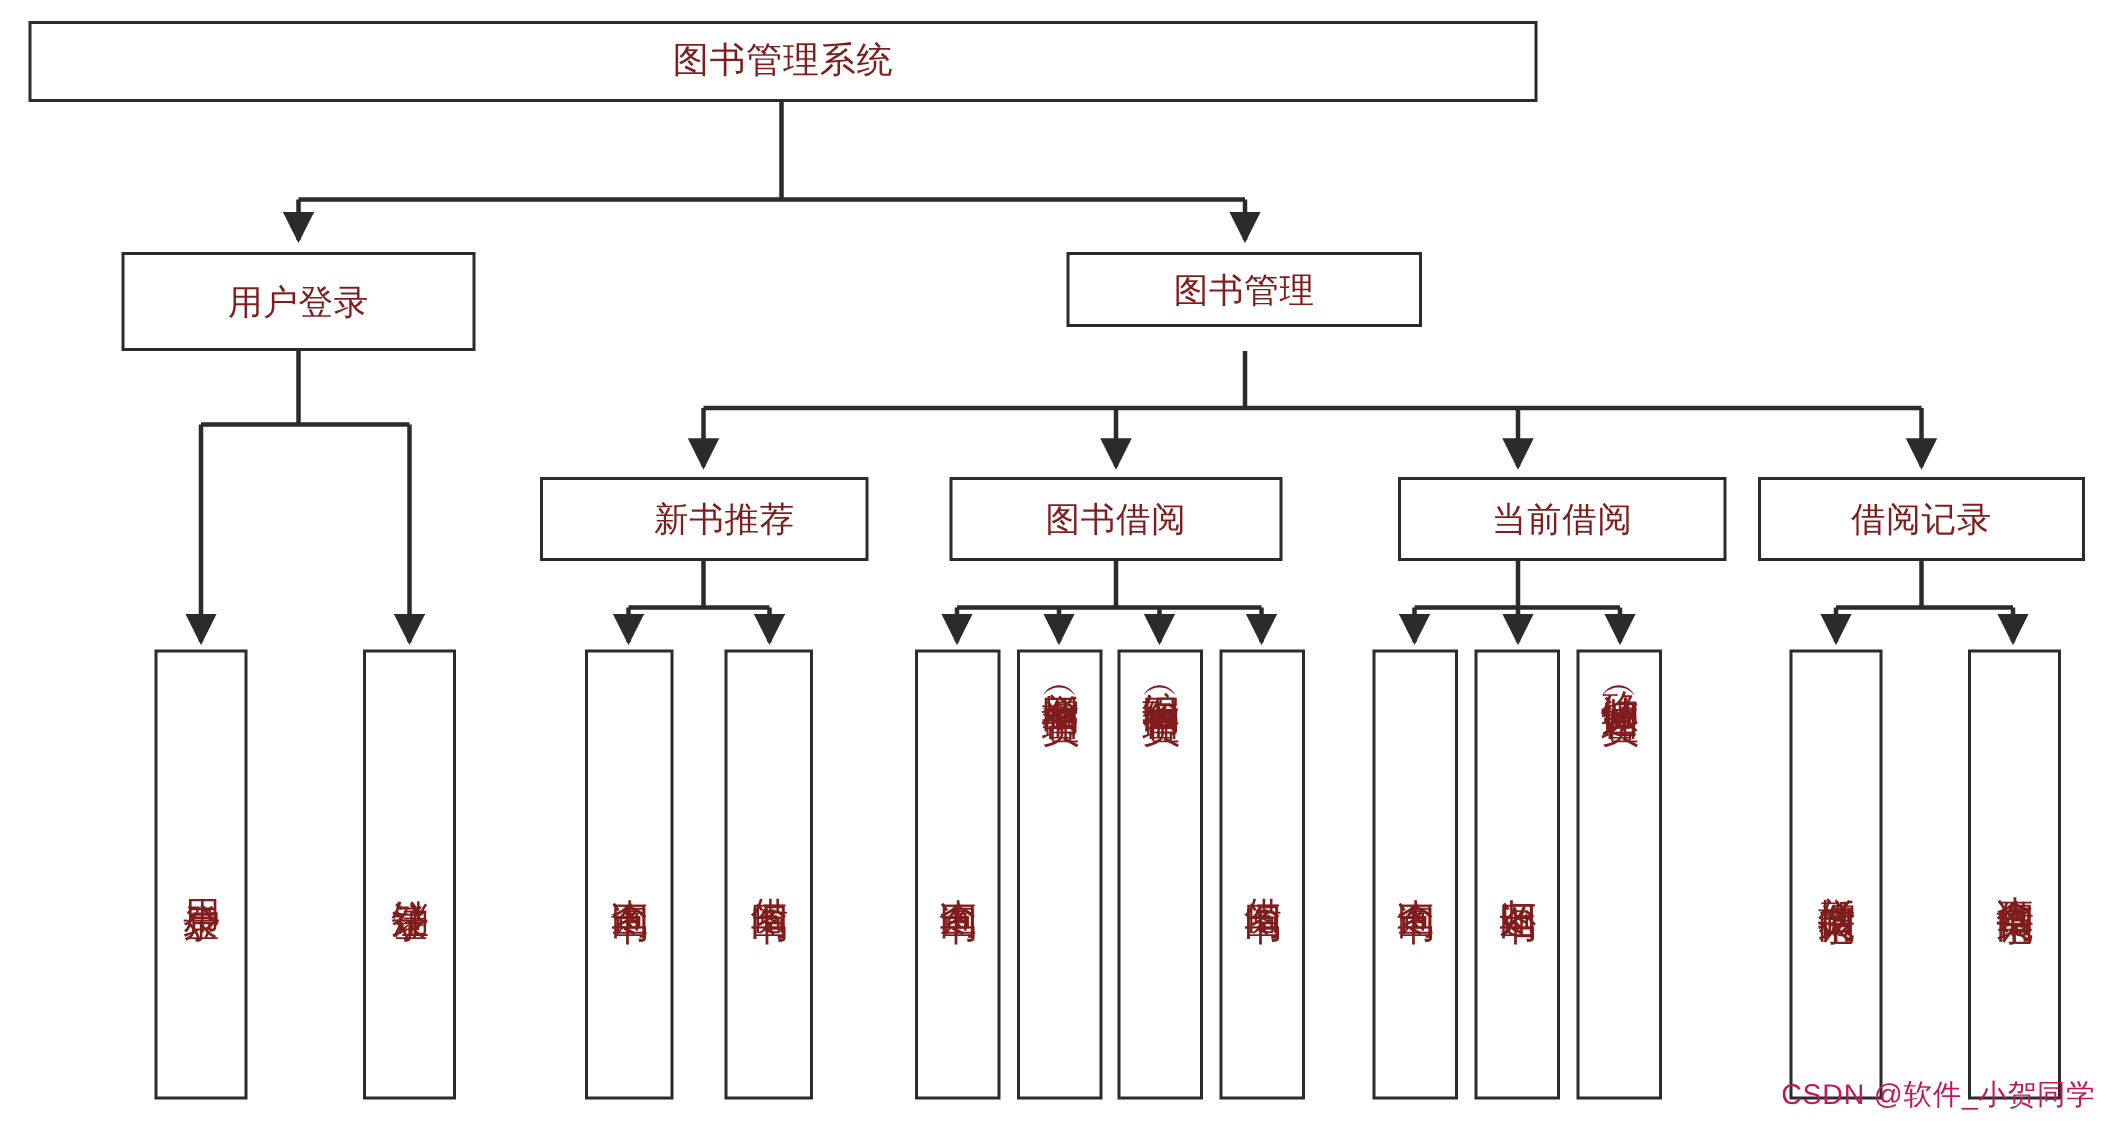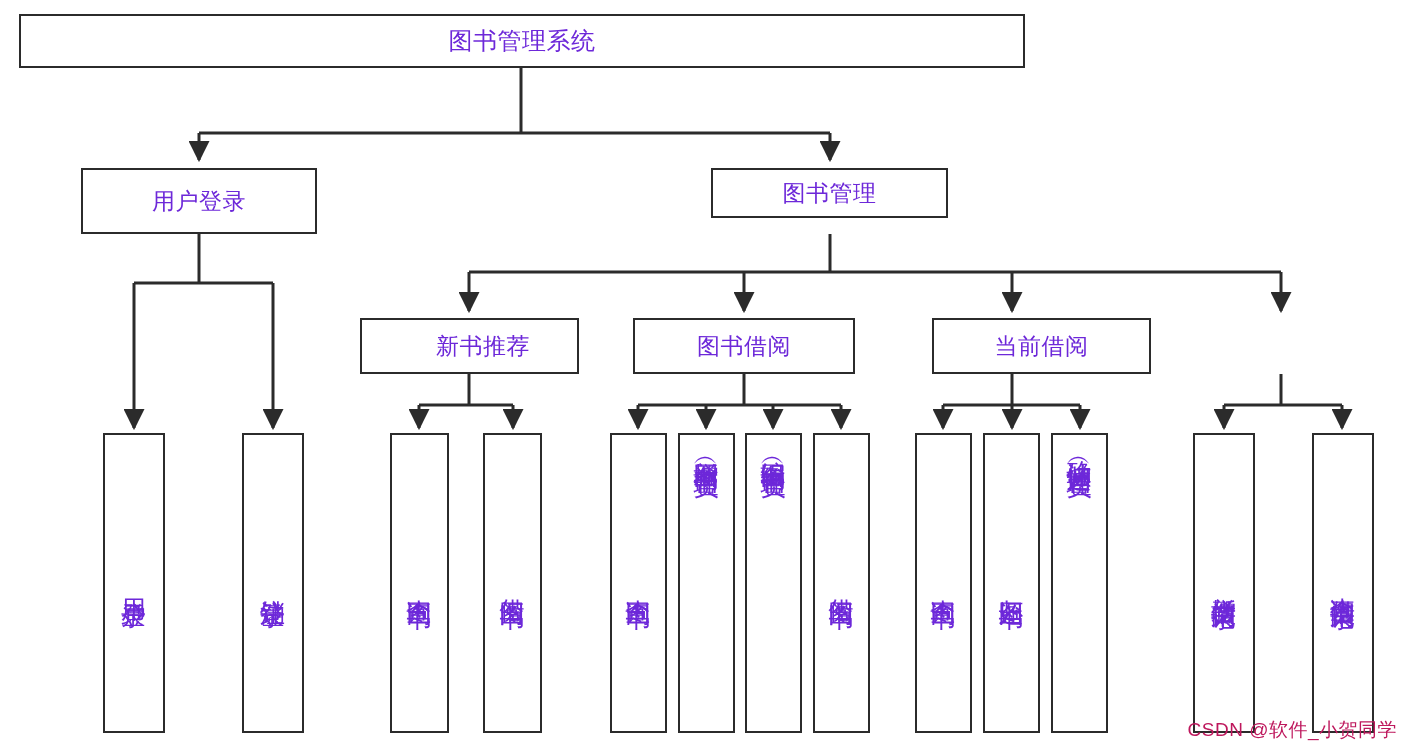--- a/index.html
+++ b/index.html
@@ -22,21 +22,21 @@
     pointer-events:none;
   }
   .node{
     position:absolute;
     box-sizing:border-box;
     background:#ffffff;
     border:2px solid #2b2b2b;
     display:flex;
     align-items:center;
     justify-content:center;
-    color:#6d28d9;
+    color:#7f1d1d;
   }
   .node .label{
     display:block;
     text-align:center;
     line-height:1.22;
     white-space:pre;
   }
   
   .node.h .label{
     font-size:23px;
@@ -147,20 +147,23 @@
   </div>
 
   <div class="node h" style="left:633px; top:318px; width:222px; height:56px;">
     <span class="label">图书借阅</span>
   </div>
 
   <div class="node h" style="left:932px; top:318px; width:219px; height:56px;">
     <span class="label">当前借阅</span>
   </div>
 
+  <div class="node h" style="left:1172px; top:318px; width:218px; height:56px;">
+    <span class="label">借阅记录</span>
+  </div>
 
   <div class="node v center" style="left:103px; top:433px; width:62px; height:300px;">
     <span class="label">用户登录</span>
   </div>
 
   <div class="node v center" style="left:242px; top:433px; width:62px; height:300px;">
     <span class="label">注销登录</span>
   </div>
 
   <div class="node v center" style="left:390px; top:433px; width:59px; height:300px;">

